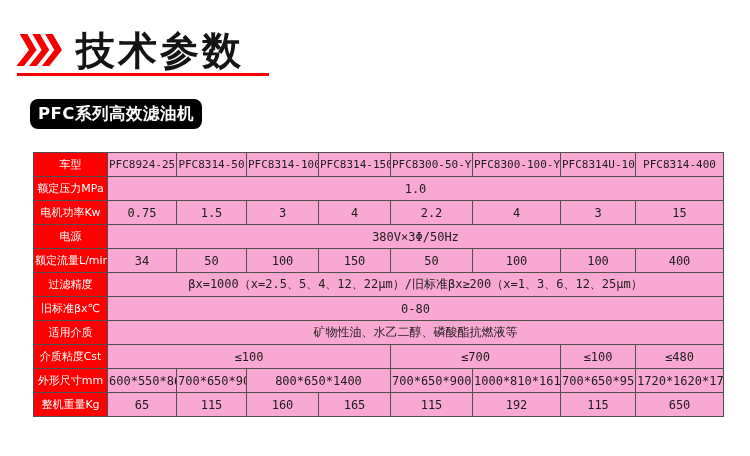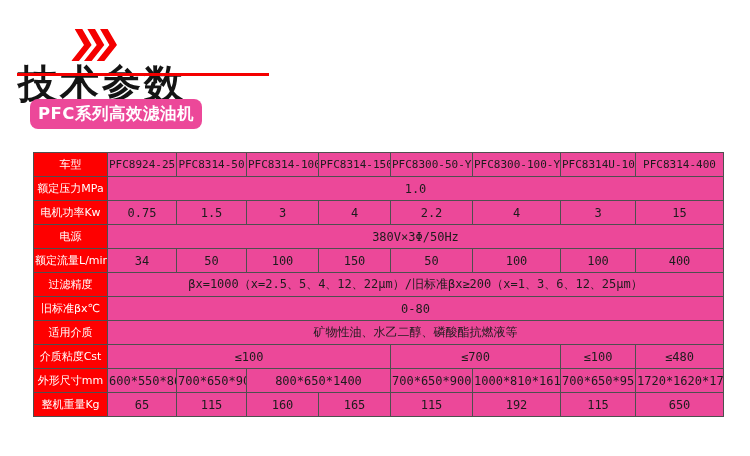--- a/index.html
+++ b/index.html
@@ -4,45 +4,45 @@
 <style>
   * { margin:0; padding:0; box-sizing:border-box; }
   html,body { background:#ffffff; }
   body {
     width:750px; height:456px; position:relative; overflow:hidden;
     font-family:"DejaVu Sans","Liberation Sans",sans-serif;
   }
   .canvas { position:absolute; left:0; top:0; width:750px; height:456px; background:#fff; }
 
   
-  .hdr { position:absolute; left:18px; top:26px; height:48px; display:flex; align-items:center;flex-direction:column; }
+  .hdr { position:absolute; left:18px; top:26px; height:48px; display:flex; align-items:center; }
   .chev { width:44px; height:38px; margin-right:14px; transform:skewX(-6deg); }
   .chev svg { display:block; }
   .title { font-size:39px; font-weight:600; color:#141414; letter-spacing:3px; line-height:1; }
   .rule { position:absolute; left:17px; top:73px; width:252px; height:3px; background:#f40000; }
 
   
   .badge {
     position:absolute; left:30px; top:99px; width:172px; height:30px;
-    background:#ec4899; border-radius:8px; color:#fff;
+    background:#000000; border-radius:8px; color:#fff;
     display:flex; align-items:center; justify-content:center;
     font-size:16.5px; font-weight:600; letter-spacing:0.5px;
   }
 
   
   table.specs {
     position:absolute; left:33px; top:152px; width:690px;
     border-collapse:collapse; table-layout:fixed;
     font-family:"DejaVu Sans Mono","DejaVu Sans",sans-serif;
     padding-left:24px;
   }
   .specs td {
     border:1px solid #4f4f4f; height:24px;
     text-align:center; vertical-align:middle;
-    font-size:12px; color:#1c1c1c; background:#ec4899;
+    font-size:12px; color:#1c1c1c; background:#f9a8d4;
     white-space:nowrap; overflow:hidden; padding:0 1px;
   }
   .specs tr.models td { font-size:11px; }
   .specs td.lbl {
     background:#fe0000; color:#ffffff;
     font-family:"DejaVu Sans","Liberation Sans",sans-serif;
     font-size:11px; font-weight:500;
   }
 </style>
 </head>

